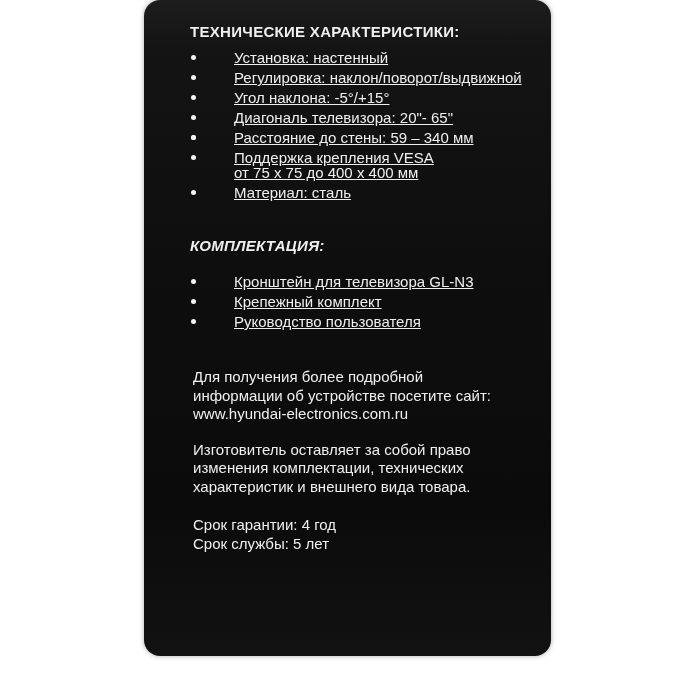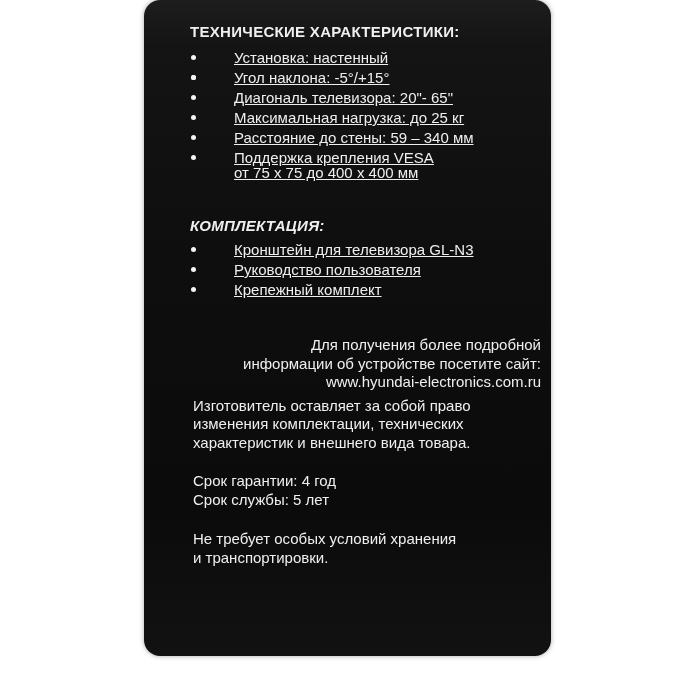--- a/index.html
+++ b/index.html
@@ -27,21 +27,21 @@
     margin: 0 0 0 46px;
     padding: 0;
   }
   h2.first { padding-top: 24px; }
   h2.second { margin-top: 38px; font-style: italic; }
   ul {
     list-style: none;
     margin: 10px 0 0 0;
     padding: 0;
   }
-  ul.second { margin-top: 8px; }
+  ul.second { margin-top: 20px; }
   li {
     position: relative;
     font-size: 15px;
     line-height: 15px;
     padding-left: 90px;
     margin-bottom: 5px;
     white-space: pre-line;
     text-decoration: underline;
   }
   li .dot {
@@ -50,55 +50,54 @@
     width: 5px; height: 5px;
     border-radius: 50%;
     background: #f4f4f4;
   }
   p {
     font-size: 15px;
     line-height: 18.5px;
     margin: 0 10px 0 49px;
     white-space: pre-line;
   }
-  p.website { margin-top: 39px; text-align: right; }
-  p.manufacturer { margin-top: 5px; }
+  p.website { margin-top: 39px; }
+  p.manufacturer { margin-top: 17px; }
   p.warranty { margin-top: 20px; }
   p.storage { margin-top: 21px; }
 </style>
 </head>
 <body>
 
 <div class="panel">
 
   <h2 class="first">ТЕХНИЧЕСКИЕ ХАРАКТЕРИСТИКИ:</h2>
 
   <ul class="first">
     <li><span class="dot"></span><span>Установка: настенный</span></li>
-    <li><span class="dot"></span></li>
+    <li><span class="dot"></span><span>Регулировка: наклон/поворот/выдвижной</span></li>
     <li><span class="dot"></span><span>Угол наклона: -5°/+15°</span></li>
     <li><span class="dot"></span><span>Диагональ телевизора: 20"- 65"</span></li>
-    <li><span class="dot"></span><span>Максимальная нагрузка: до 25 кг</span></li>
+    <li><span class="dot"></span></li>
     <li><span class="dot"></span><span>Расстояние до стены: 59 – 340 мм</span></li>
     <li><span class="dot"></span><span>Поддержка крепления VESA
 от 75 х 75 до 400 х 400 мм</span></li>
+    <li><span class="dot"></span><span>Материал: сталь</span></li>
   </ul>
 
   <h2 class="second">КОМПЛЕКТАЦИЯ:</h2>
 
   <ul class="second">
     <li><span class="dot"></span><span>Кронштейн для телевизора GL-N3</span></li>
+    <li><span class="dot"></span><span>Крепежный комплект</span></li>
     <li><span class="dot"></span><span>Руководство пользователя</span></li>
-    <li><span class="dot"></span><span>Крепежный комплект</span></li>
   </ul>
 
   <p class="website">Для получения более подробной
 информации об устройстве посетите сайт:
 www.hyundai-electronics.com.ru</p>
   <p class="manufacturer">Изготовитель оставляет за собой право
 изменения комплектации, технических
 характеристик и внешнего вида товара.</p>
   <p class="warranty">Срок гарантии: 4 год
 Срок службы: 5 лет</p>
-  <p class="storage">Не требует особых условий хранения
-и транспортировки.</p>
 
 </div>
 
 </body></html>

